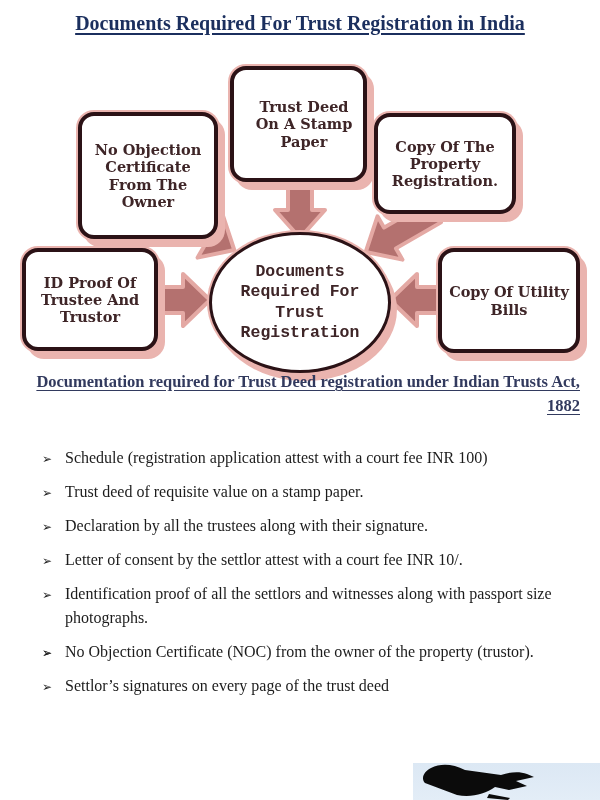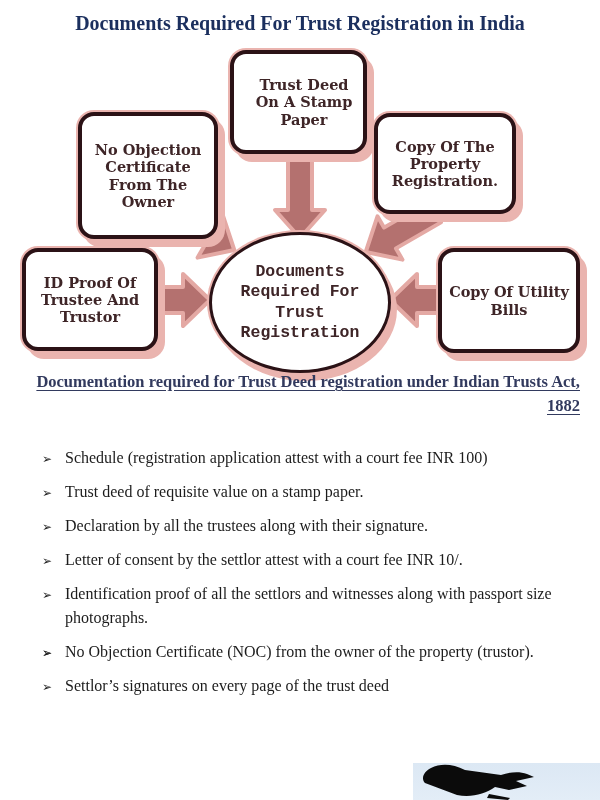--- a/index.html
+++ b/index.html
@@ -24,20 +24,21 @@
   }
 
   .page-title {
     position: absolute;
     top: 12px; left: 0; width: 600px;
     text-align: center;
     font-family: "Liberation Serif", serif;
     font-size: 20px;
     font-weight: 700;
     color: var(--title-color);
+    text-decoration: underline;
     text-underline-offset: 3px;
   }
 
   .diagram { position: absolute; top: 50px; left: 0; width: 600px; height: 332px; }
   .diagram svg.arrows { position: absolute; top: 0; left: 0; }
   .arrow {
     fill: var(--arrow-fill);
     stroke: var(--arrow-edge);
     stroke-width: 4;
     stroke-linejoin: round;
@@ -54,21 +55,21 @@
     justify-content: center;
     text-align: center;
     font-family: "DejaVu Serif", serif;
     font-weight: 700;
     color: var(--box-text);
     font-size: 14.5px;
     line-height: 1.18;
     padding: 4px 6px;
   }
   .dbox.tl { left: 78px;  top: 62px;  width: 140px; height: 127px; }
-  .dbox.tc { left: 230px; top: 0;   width: 137px; height: 104px; padding-left: 17px;  }
+  .dbox.tc { left: 230px; top: 16px;   width: 137px; height: 116px; padding-left: 17px;  }
   .dbox.tr { left: 374px; top: 63px;  width: 142px; height: 101px; }
   .dbox.ml { left: 22px;  top: 198px; width: 136px; height: 103px; }
   .dbox.mr { left: 438px; top: 198px; width: 142px; height: 105px; }
 
   .center-ellipse {
     position: absolute;
     left: 209px; top: 182px;
     width: 182px; height: 141px;
     background: #ffffff;
     border: 3px solid var(--box-border);

